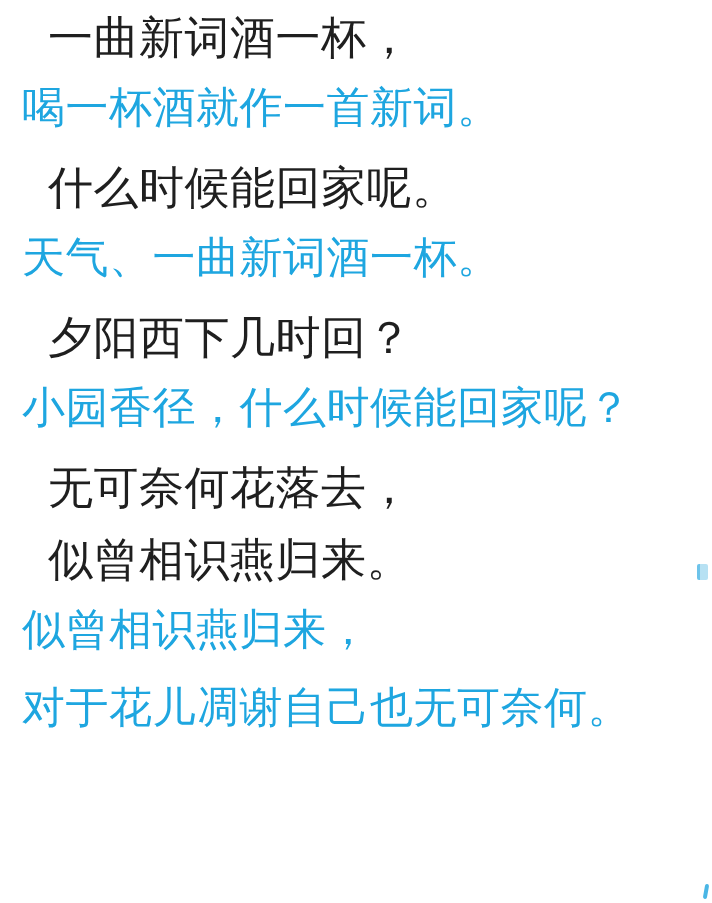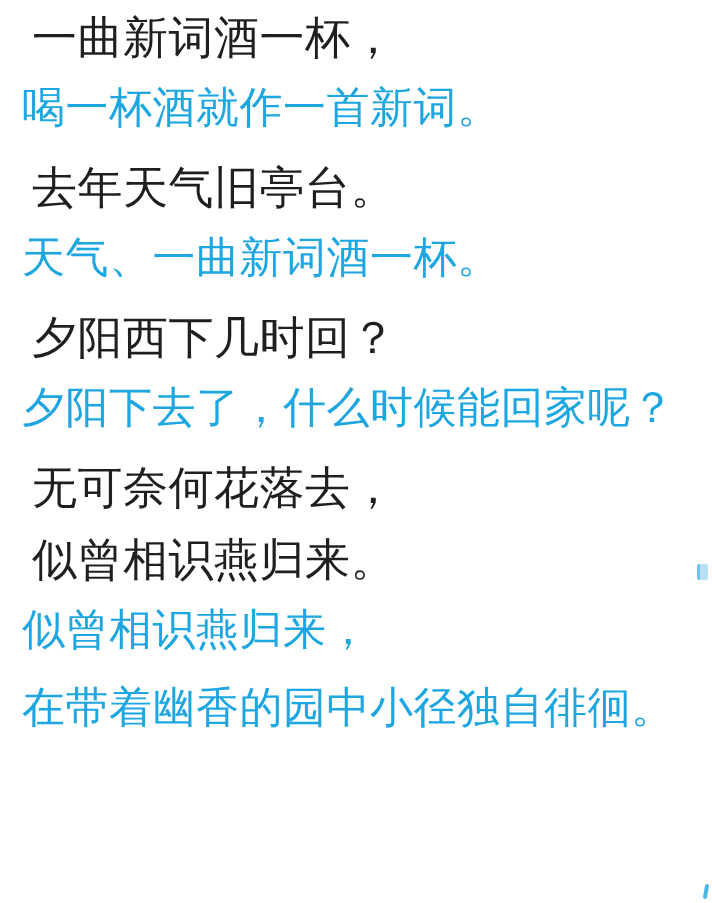--- a/index.html
+++ b/index.html
@@ -15,21 +15,21 @@
     font-family: "Liberation Sans", sans-serif;
   }
   .page {
     padding-top: 12px;
   }
   .section {
     position: relative;
   }
   .verse {
     margin: 0 0 20px 0;
-    padding-left: 32px;
+    padding-left: 48px;
     font-size: 45px;
     line-height: 52px;
     font-weight: 500;
     color: #1f1f1f;
     letter-spacing: 0.5px;
     white-space: nowrap;
   }
   .note {
     font-family: "Liberation Serif", serif;
     font-weight: 400;
@@ -75,38 +75,38 @@
 <body>
 
 <div class="page">
 
   <div class="section">
     <p class="verse"><span>一曲新词酒一杯，</span><sup class="note"></sup><span></span></p>
     <p class="translation">喝一杯酒就作一首新词。</p>
   </div>
 
   <div class="section">
-    <p class="verse"><span>去年天气旧亭台。</span><sup class="note"></sup><span></span></p>
+    <p class="verse"><span>什么时候能回家呢。</span><sup class="note"></sup><span></span></p>
     <p class="translation">天气、一曲新词酒一杯。</p>
   </div>
 
   <div class="section">
     <p class="verse"><span>夕阳西下几时回？</span><sup class="note"></sup><span></span></p>
-    <p class="translation">夕阳下去了，什么时候能回家呢？</p>
+    <p class="translation">小园香径，什么时候能回家呢？</p>
   </div>
 
   <div class="section">
     <p class="verse"><span>无可奈何花落去，</span><sup class="note"></sup><span></span></p>
   </div>
 
   <div class="section">
     <p class="verse"><span>似曾相识燕归来。</span><sup class="note"></sup><span></span></p>
     <p class="translation">似曾相识燕归来，</p>
   </div>
 
   <div class="section">
-    <p class="translation">在带着幽香的园中小径独自徘徊。</p>
+    <p class="translation">对于花儿凋谢自己也无可奈何。</p>
   </div>
 
 </div>
 
 <div class="artifact artifact-1"></div>
 <div class="artifact artifact-2"></div>
 
 </body></html>

